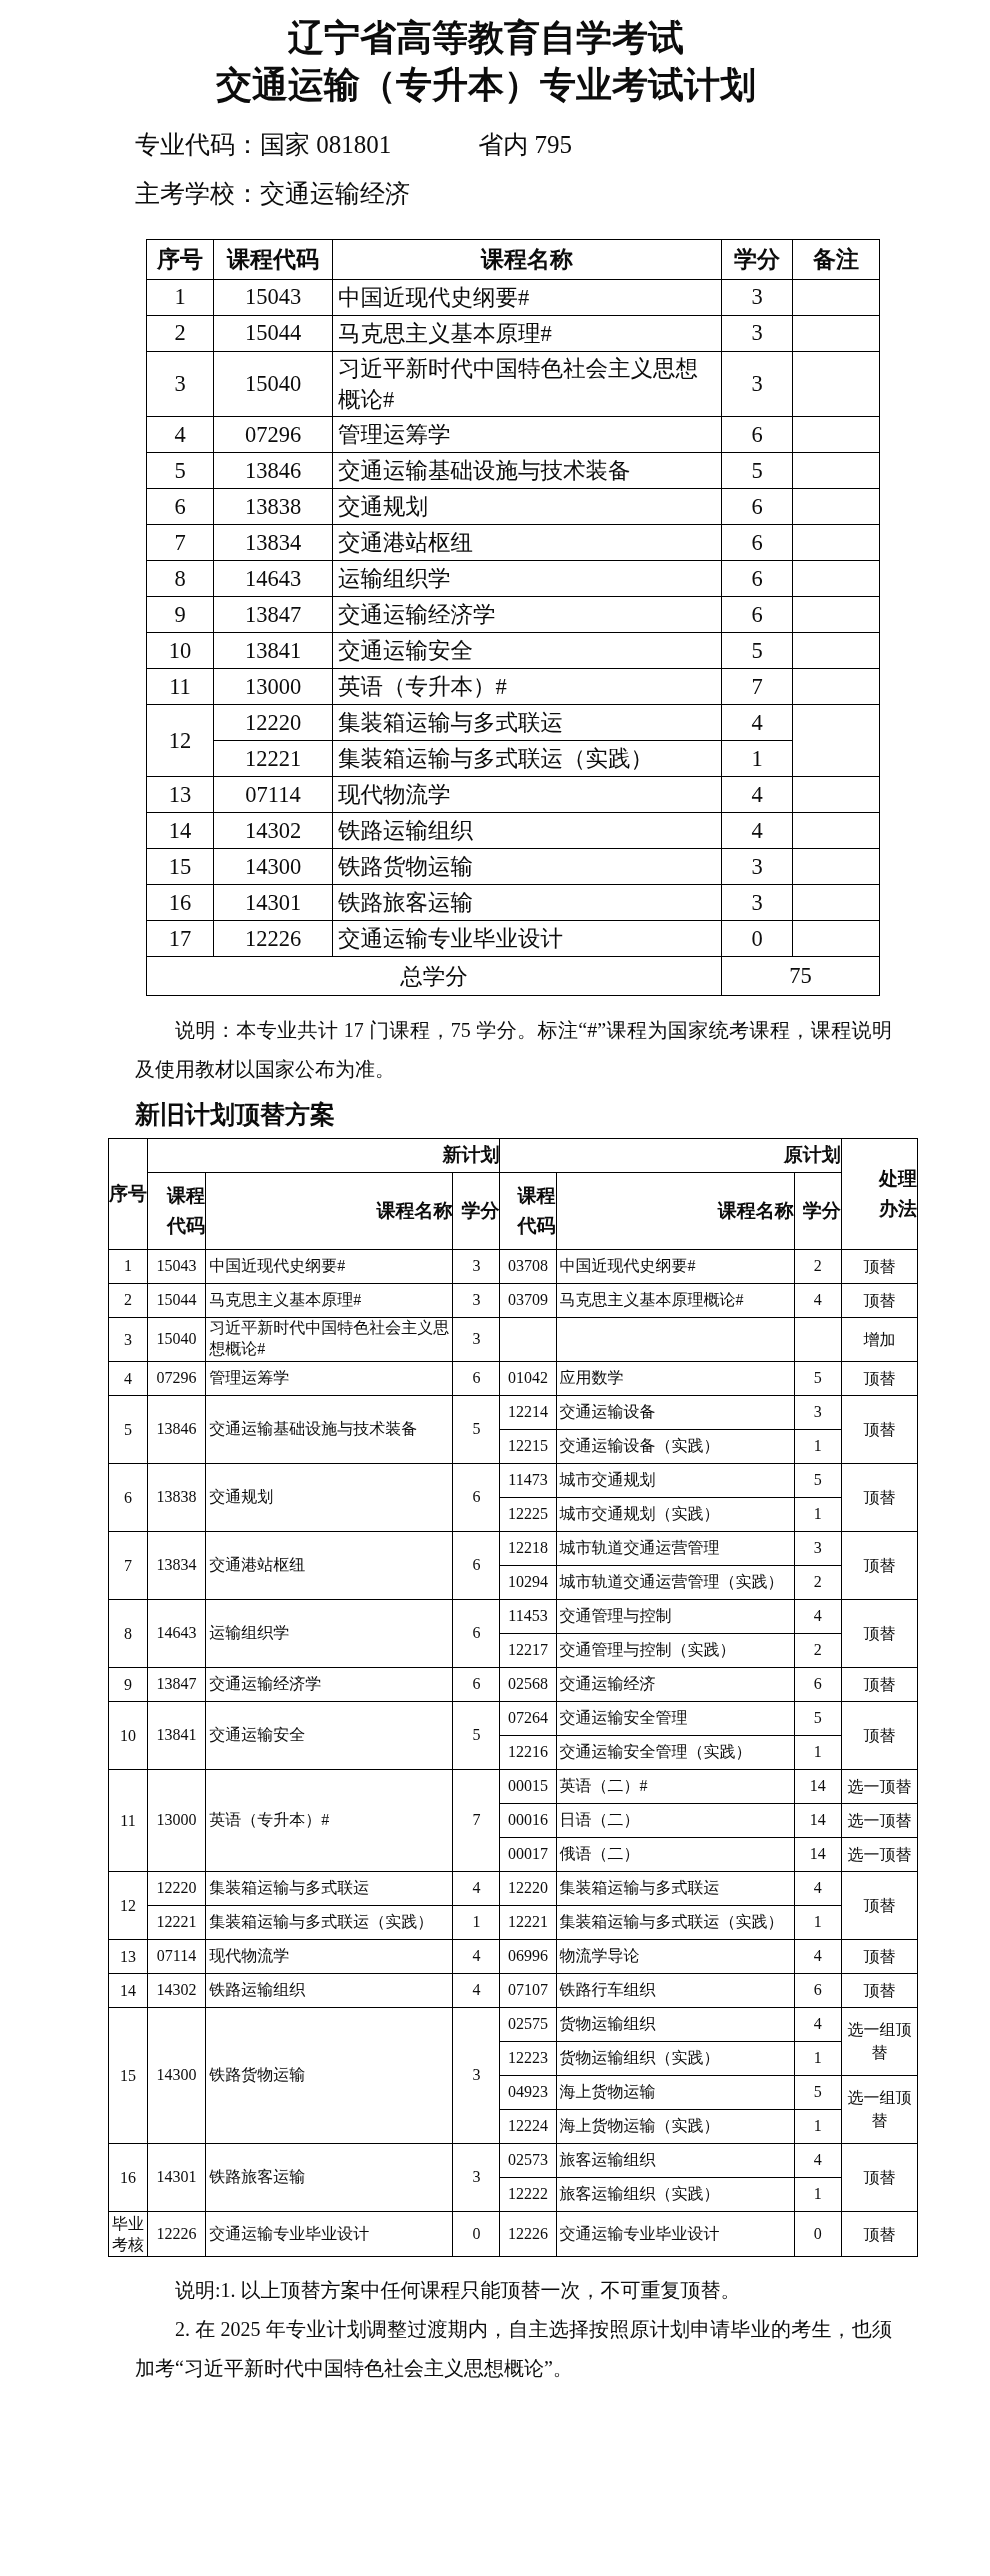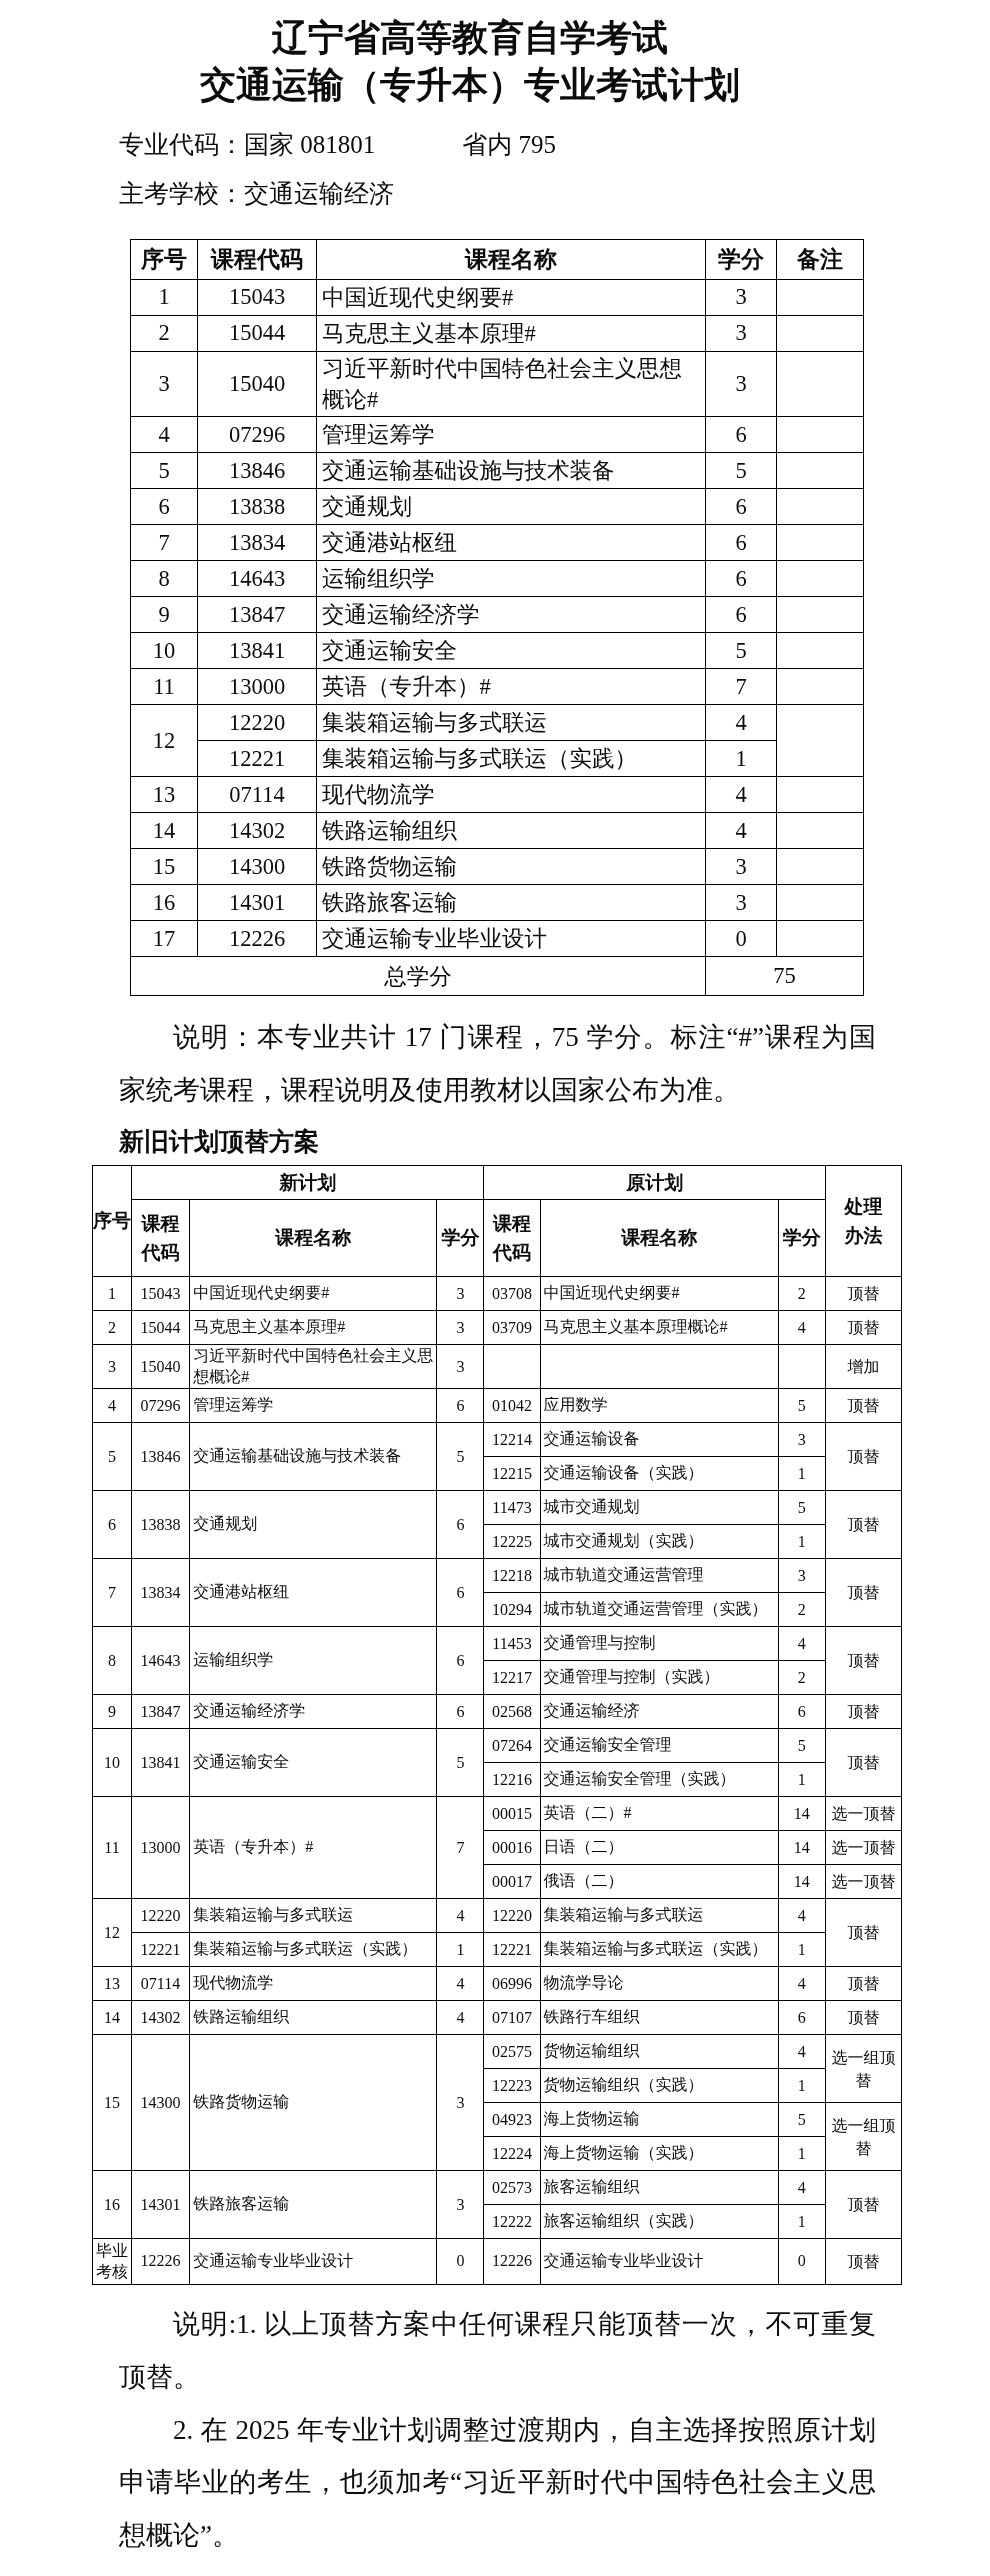--- a/index.html
+++ b/index.html
@@ -2,21 +2,21 @@
 <html style="font-size:10px"><head>
 <meta charset="utf-8">
 <style>
   * { margin: 0; padding: 0; box-sizing: border-box; }
   html, body { background: #ffffff; }
   body {
     width: 991px; height: 2576px; overflow: hidden;
     color: #0c0c0c;
     font-family: "Liberation Serif", "DejaVu Serif", serif;
   }
-  .page { position: relative; width: 940px; height: 2576px; }
+  .page { position: relative; width: 940px; height: 2576px; margin-left: 16px; }
 
   .title {
     text-align: center;
     font-family: "Liberation Sans", "DejaVu Sans", sans-serif;
     font-weight: bold;
     font-size: 36px;
     line-height: 1.32;
   }
   .title.first { padding-top: 13.7px; }
 
@@ -35,35 +35,35 @@
   
   #course-table { margin: 29px 0 0 130px; width: 733px; border: 1.9px solid #000; }
   #course-table th { height: 40px; font-size: 23px; border-bottom: 1.9px solid #000; }
   #course-table td { height: 36px; font-size: 22.5px; padding: 1.2px 2.5px; }
   #course-table td.c-name { text-align: left; padding-left: 5px; }
   #course-table td.c-total-label, #course-table td.c-total-value { height: 39px; }
 
   
   .note {
     margin: 15px 0 0 119px; width: 757px;
-    font-size: 27px; line-height: 1.95;
+    font-size: 20px; line-height: 1.95;
     text-indent: 2em; text-align: justify;
   }
   .note-block .note { margin-top: 0; }
   .note-block { margin-top: 13.7px; }
 
   .section-heading {
     margin: 8.7px 0 0 119px;
     font-family: "Liberation Sans", "DejaVu Sans", sans-serif;
     font-weight: bold; font-size: 25px; line-height: 1.3;
   }
 
   
   #replacement-table { margin: 7.5px 0 0 92px; width: 810px; border: 1.9px solid #000; }
-  #replacement-table th { font-size: 19px; }
+  #replacement-table th { font-size: 19px; text-align: right; }
   #replacement-table thead tr.h1 th { height: 34px; }
   #replacement-table thead tr.h2 th { height: 77px; }
   #replacement-table th.pre { white-space: pre-line; line-height: 1.55; }
   #replacement-table td { height: 34px; font-size: 16px; padding: 0.6px 1.2px; }
   #replacement-table td.r-name { text-align: left; padding-left: 3.1px; }
   #replacement-table td.r-no { line-height: 1.35; }
   #replacement-table td.r-method { line-height: 1.45; }
 </style>
 </head>
 <body>

